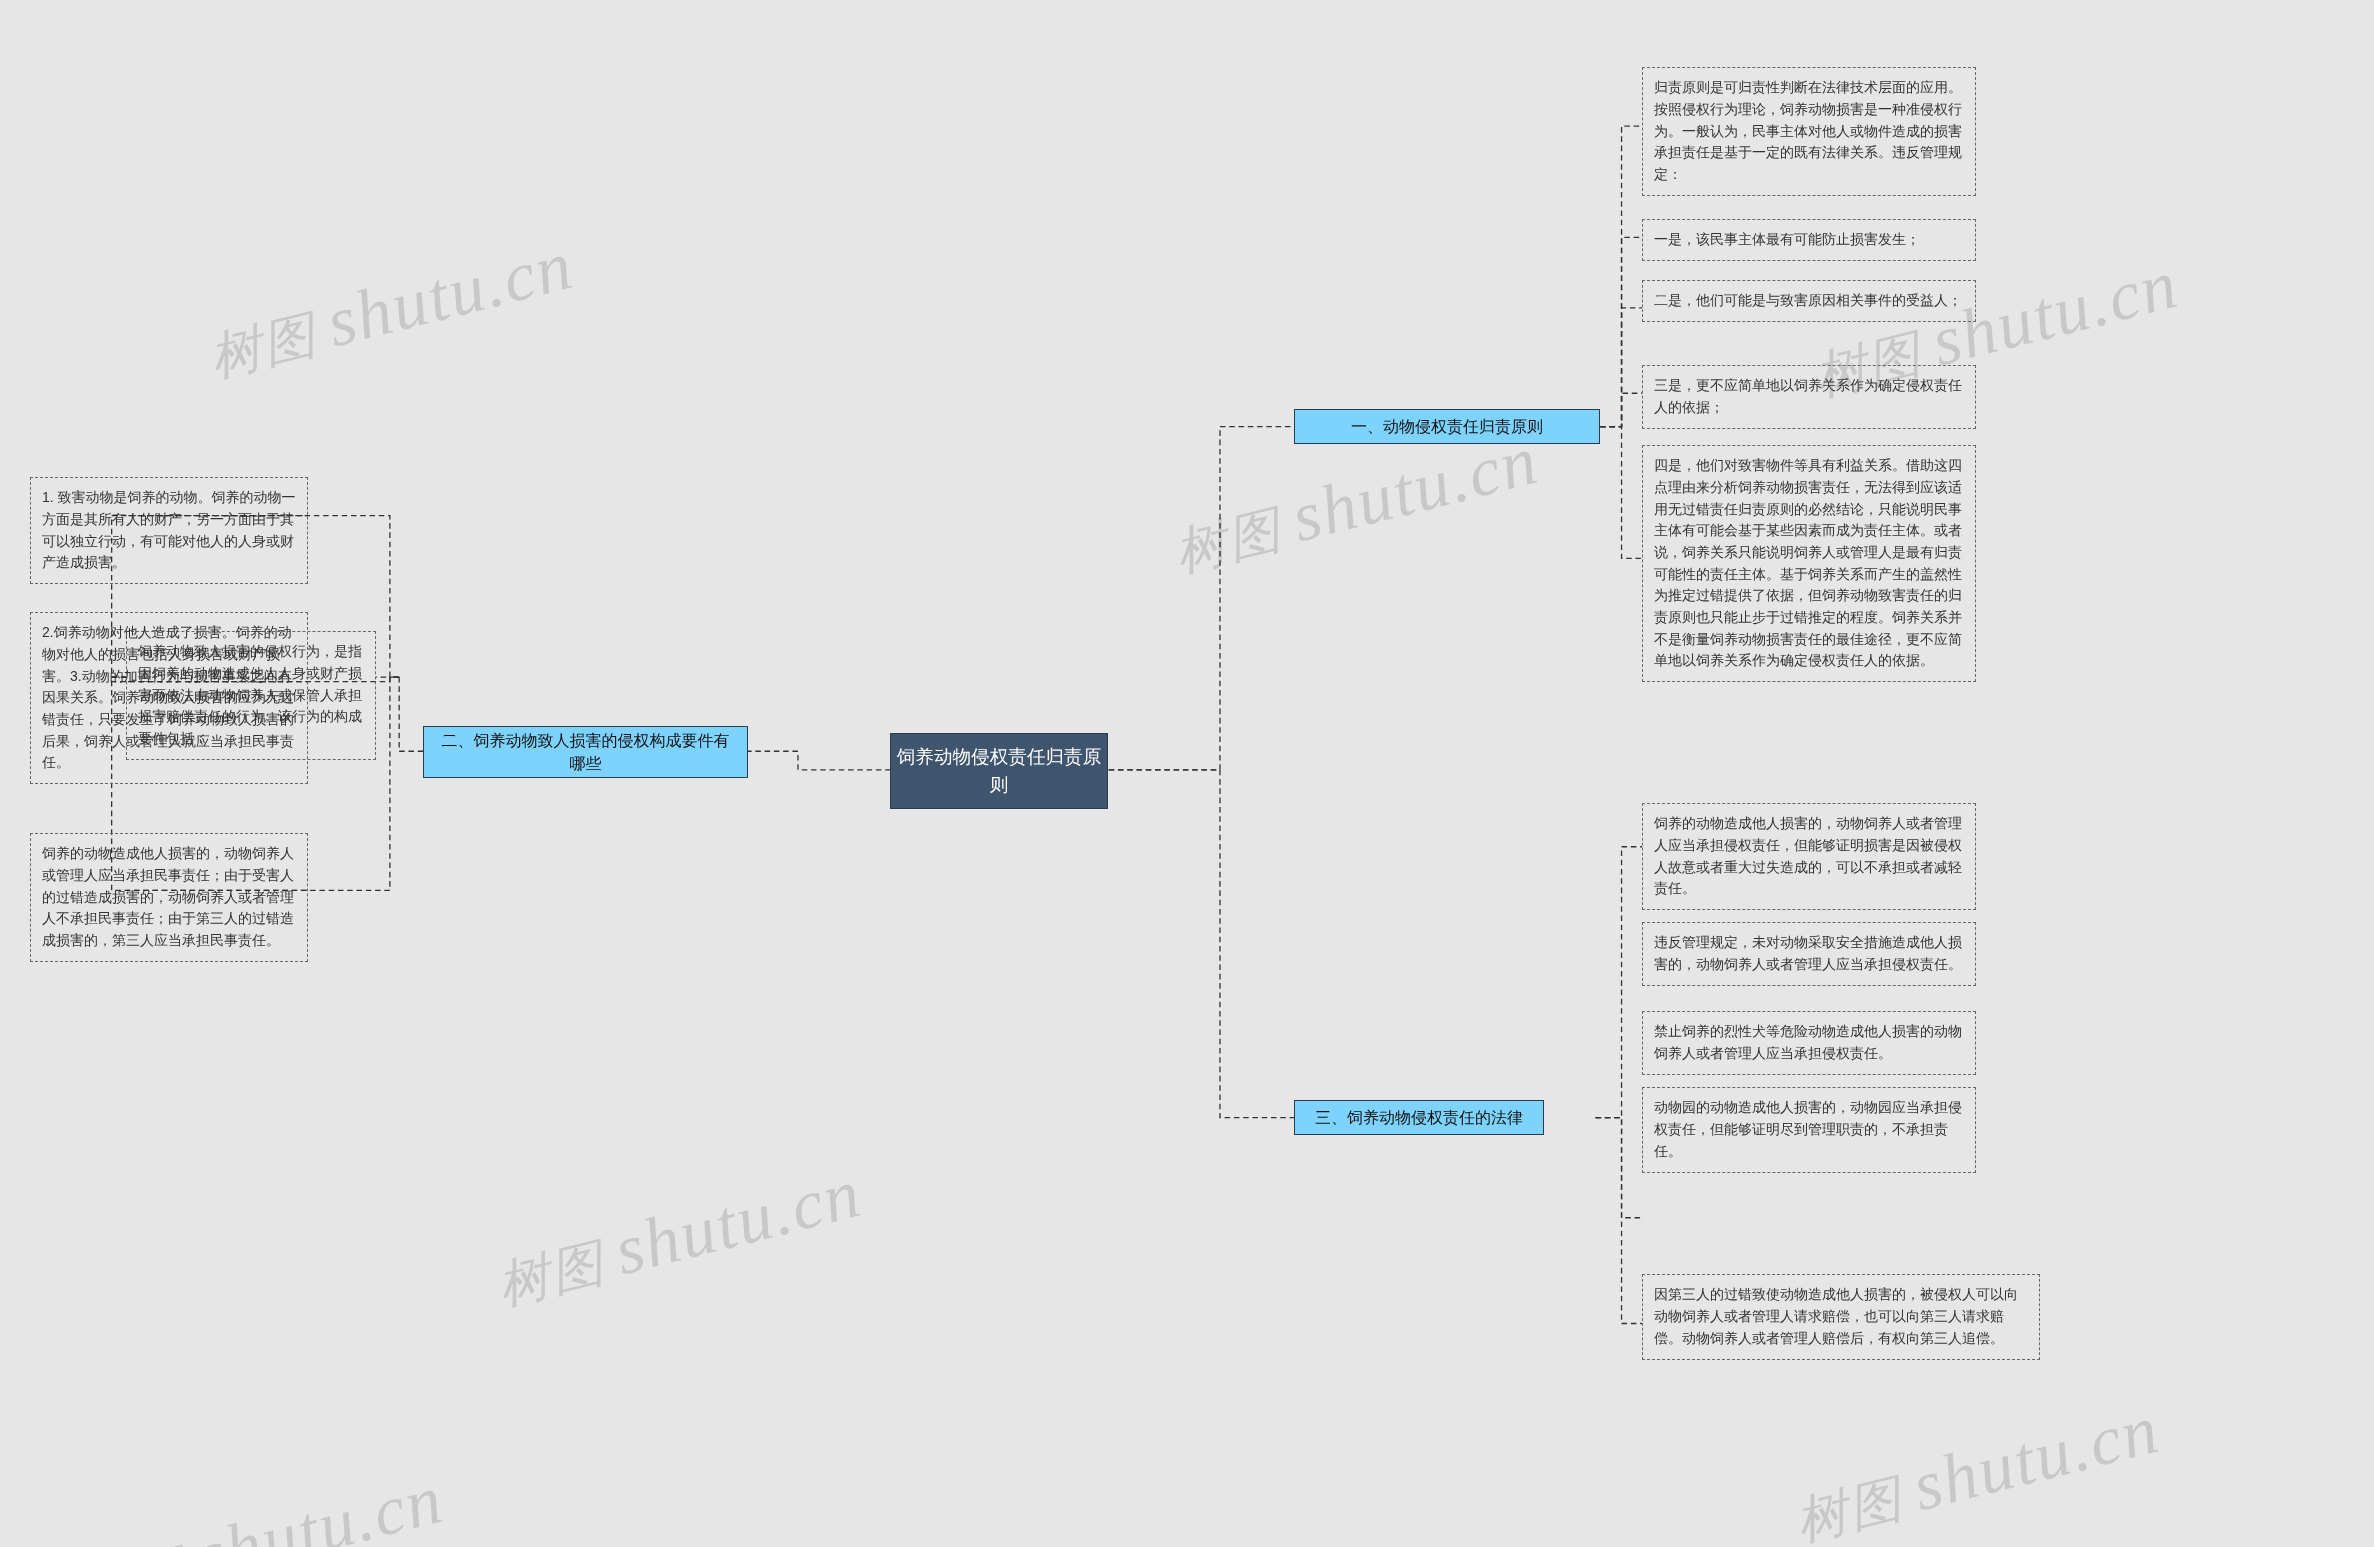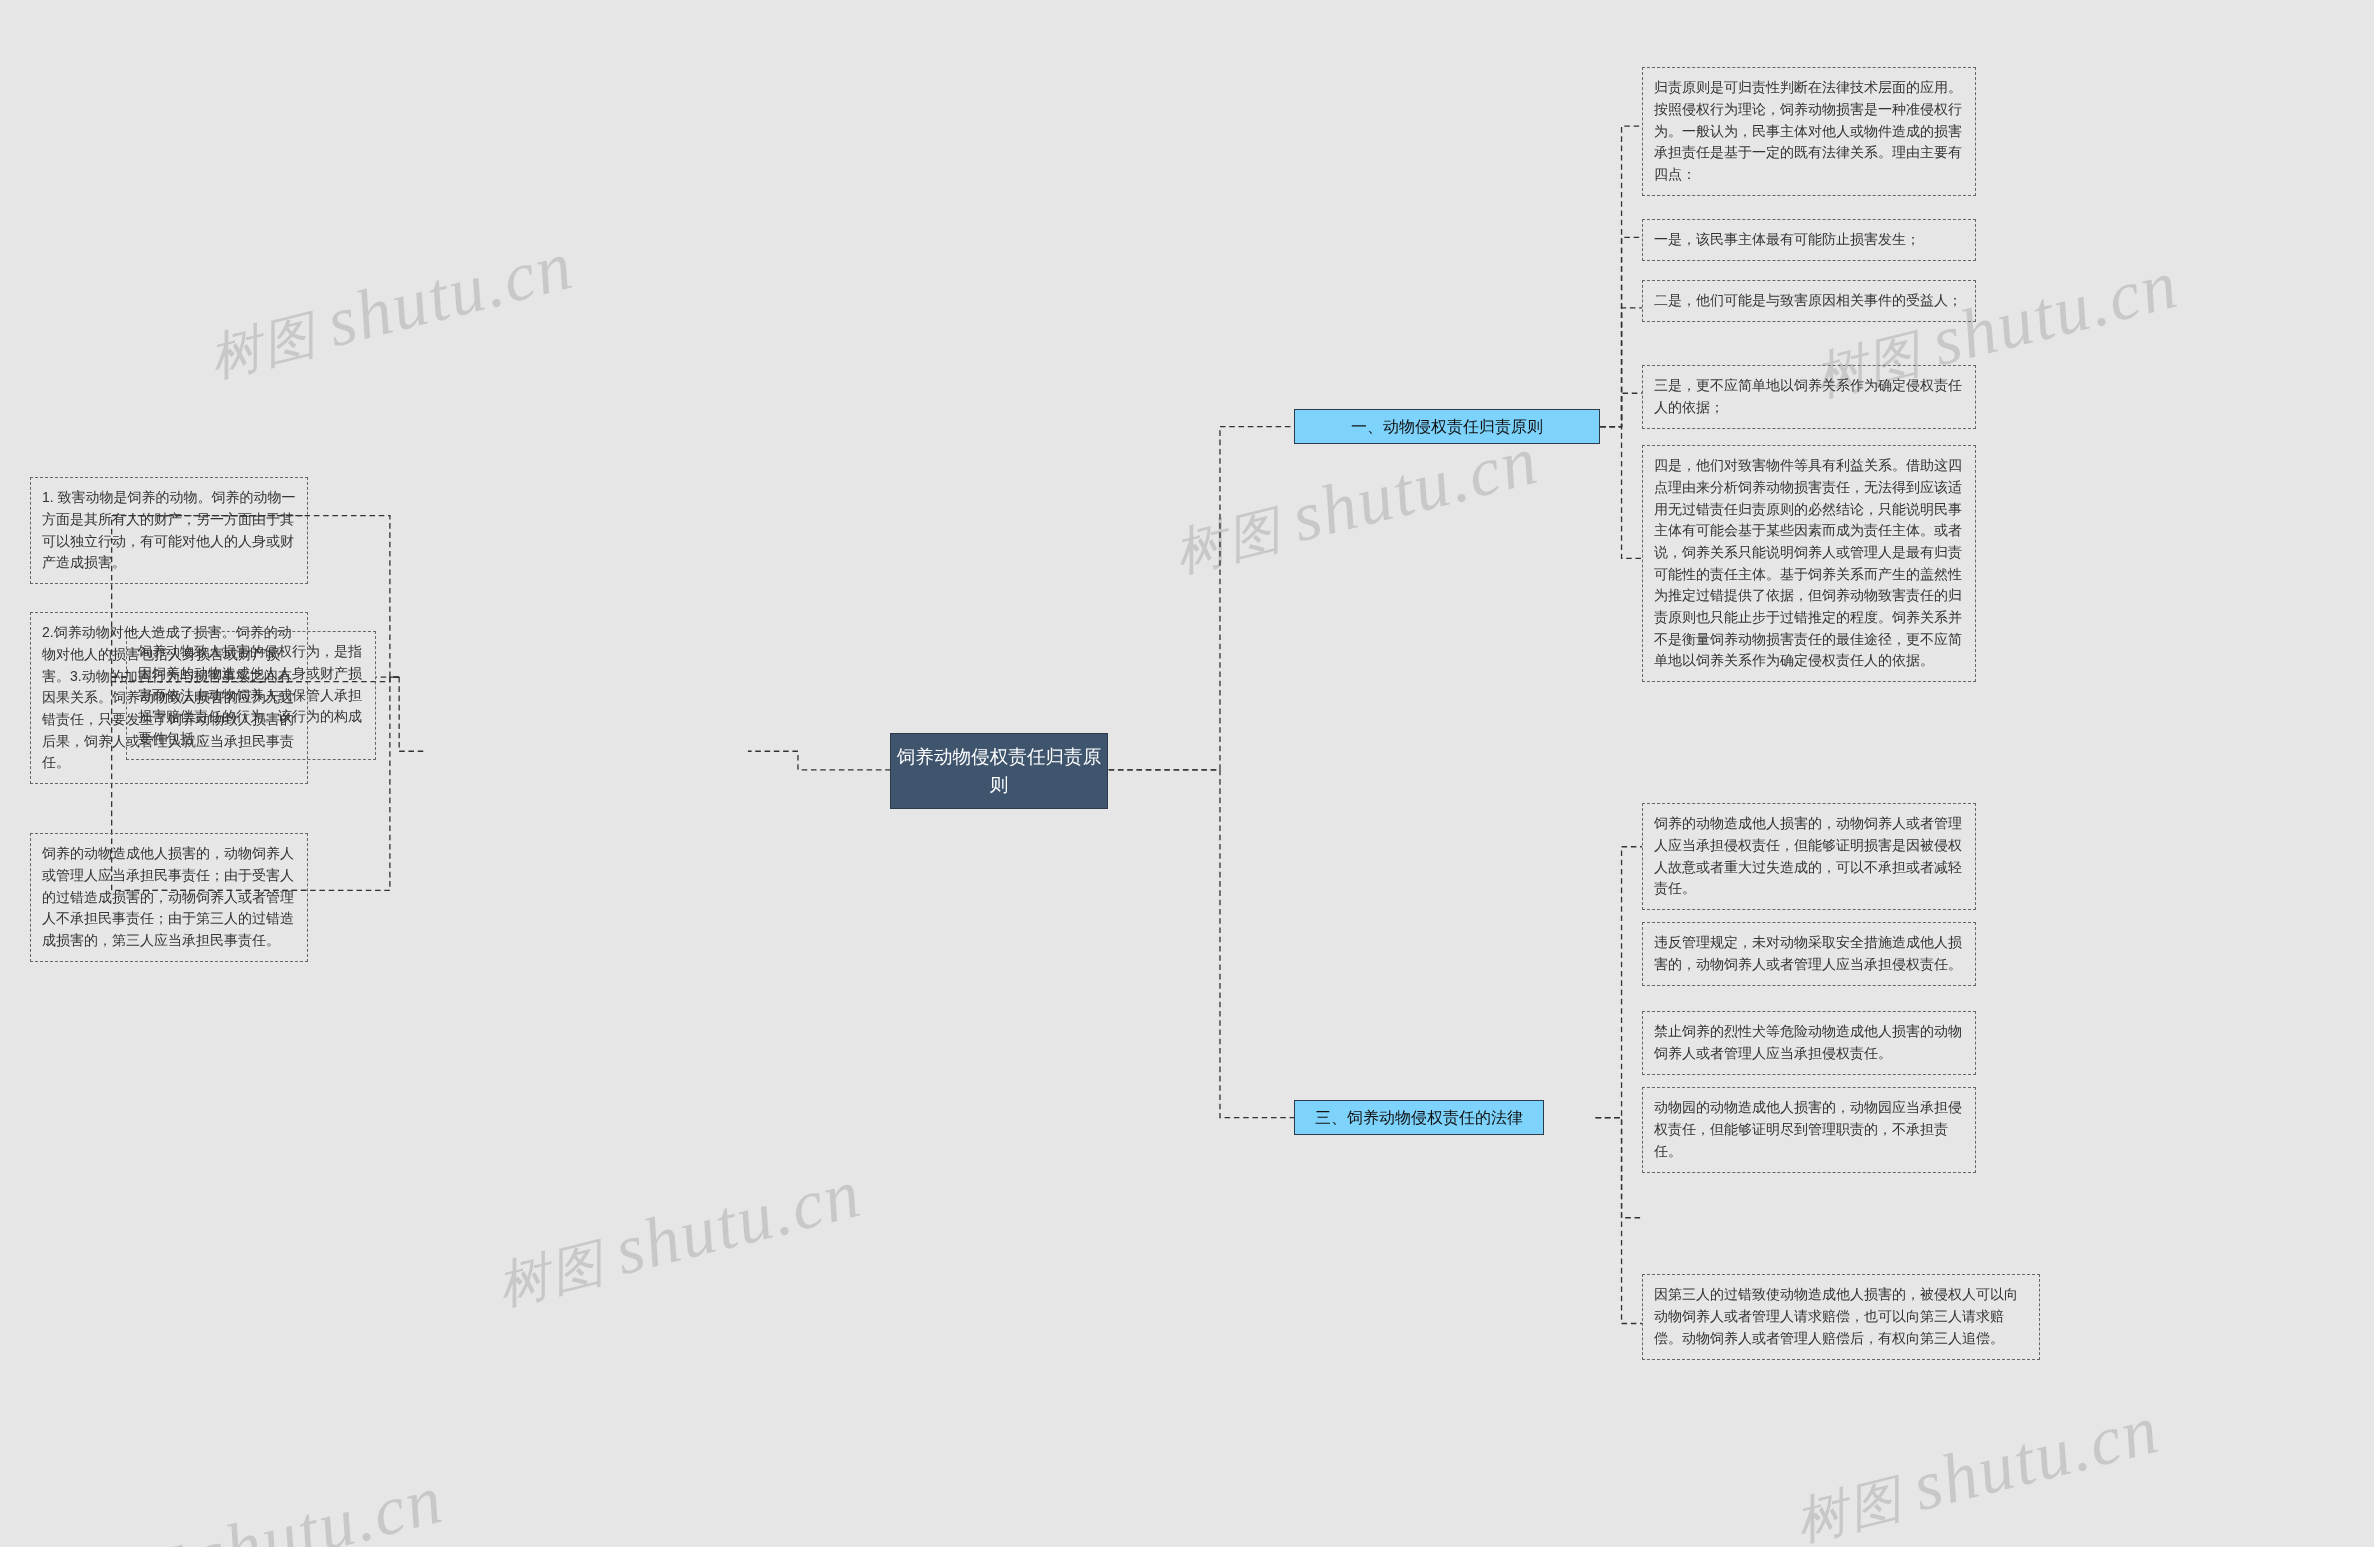--- a/index.html
+++ b/index.html
@@ -53,34 +53,37 @@
   <div class="wm" style="left:74px;top:1503px"><span class="pre">树图 </span><span class="main">shutu.cn</span></div>
   <div class="wm" style="left:1790px;top:1433px"><span class="pre">树图 </span><span class="main">shutu.cn</span></div>
 
   <div class="node root" style="left:890px;top:733px;width:218px;height:76px">
     <span>饲养动物侵权责任归责原则</span>
   </div>
 
   <div class="node branch" style="left:1294px;top:409px;width:306px;height:35px">
     <span>一、动物侵权责任归责原则</span>
   </div>
-  <div class="node leaf" style="left:1642px;top:67px;width:334px"><span>归责原则是可归责性判断在法律技术层面的应用。按照侵权行为理论，饲养动物损害是一种准侵权行为。一般认为，民事主体对他人或物件造成的损害承担责任是基于一定的既有法律关系。理由主要有四点：</span></div>
+  <div class="node leaf" style="left:1642px;top:67px;width:334px"><span>归责原则是可归责性判断在法律技术层面的应用。按照侵权行为理论，饲养动物损害是一种准侵权行为。一般认为，民事主体对他人或物件造成的损害承担责任是基于一定的既有法律关系。违反管理规定：</span></div>
   <div class="node leaf" style="left:1642px;top:219px;width:334px"><span>一是，该民事主体最有可能防止损害发生；</span></div>
   <div class="node leaf" style="left:1642px;top:280px;width:334px"><span>二是，他们可能是与致害原因相关事件的受益人；</span></div>
   <div class="node leaf" style="left:1642px;top:365px;width:334px"><span>三是，更不应简单地以饲养关系作为确定侵权责任人的依据；</span></div>
   <div class="node leaf" style="left:1642px;top:445px;width:334px"><span>四是，他们对致害物件等具有利益关系。借助这四点理由来分析饲养动物损害责任，无法得到应该适用无过错责任归责原则的必然结论，只能说明民事主体有可能会基于某些因素而成为责任主体。或者说，饲养关系只能说明饲养人或管理人是最有归责可能性的责任主体。基于饲养关系而产生的盖然性为推定过错提供了依据，但饲养动物致害责任的归责原则也只能止步于过错推定的程度。饲养关系并不是衡量饲养动物损害责任的最佳途径，更不应简单地以饲养关系作为确定侵权责任人的依据。</span></div>
 
   <div class="node branch" style="left:1294px;top:1100px;width:250px;height:35px">
     <span>三、饲养动物侵权责任的法律</span>
   </div>
   <div class="node leaf" style="left:1642px;top:803px;width:334px"><span>饲养的动物造成他人损害的，动物饲养人或者管理人应当承担侵权责任，但能够证明损害是因被侵权人故意或者重大过失造成的，可以不承担或者减轻责任。</span></div>
   <div class="node leaf" style="left:1642px;top:922px;width:334px"><span>违反管理规定，未对动物采取安全措施造成他人损害的，动物饲养人或者管理人应当承担侵权责任。</span></div>
   <div class="node leaf" style="left:1642px;top:1011px;width:334px"><span>禁止饲养的烈性犬等危险动物造成他人损害的动物饲养人或者管理人应当承担侵权责任。</span></div>
   <div class="node leaf" style="left:1642px;top:1087px;width:334px"><span>动物园的动物造成他人损害的，动物园应当承担侵权责任，但能够证明尽到管理职责的，不承担责任。</span></div>
   <div class="node leaf" style="left:1642px;top:1274px;width:398px"><span>因第三人的过错致使动物造成他人损害的，被侵权人可以向动物饲养人或者管理人请求赔偿，也可以向第三人请求赔偿。动物饲养人或者管理人赔偿后，有权向第三人追偿。</span></div>
 
+  <div class="node branch" style="left:423px;top:726px;width:325px;height:52px">
+    <span>二、饲养动物致人损害的侵权构成要件有哪些</span>
+  </div>
   <div class="node leaf" style="left:126px;top:631px;width:250px"><span>饲养动物致人损害的侵权行为，是指因饲养的动物造成他人人身或财产损害而依法由动物饲养人或保管人承担损害赔偿责任的行为。该行为的构成要件包括：</span></div>
   <div class="node leaf" style="left: 30px; top: 477px; width: 278px;"><span>1. 致害动物是饲养的动物。饲养的动物一方面是其所有人的财产，另一方面由于其可以独立行动，有可能对他人的人身或财产造成损害。</span></div>
   <div class="node leaf" style="left: 30px; top: 612px; width: 278px;"><span>2.饲养动物对他人造成了损害。饲养的动物对他人的损害包括人身损害或财产损害。3.动物的加害行为与损害事实之间有因果关系。饲养动物致人损害的应为无过错责任，只要发生了饲养动物致人损害的后果，饲养人或管理人就应当承担民事责任。</span></div>
   <div class="node leaf" style="left: 30px; top: 833px; width: 278px;"><span>饲养的动物造成他人损害的，动物饲养人或管理人应当承担民事责任；由于受害人的过错造成损害的，动物饲养人或者管理人不承担民事责任；由于第三人的过错造成损害的，第三人应当承担民事责任。</span></div>
 
 </div>
 
 
 </body></html>

